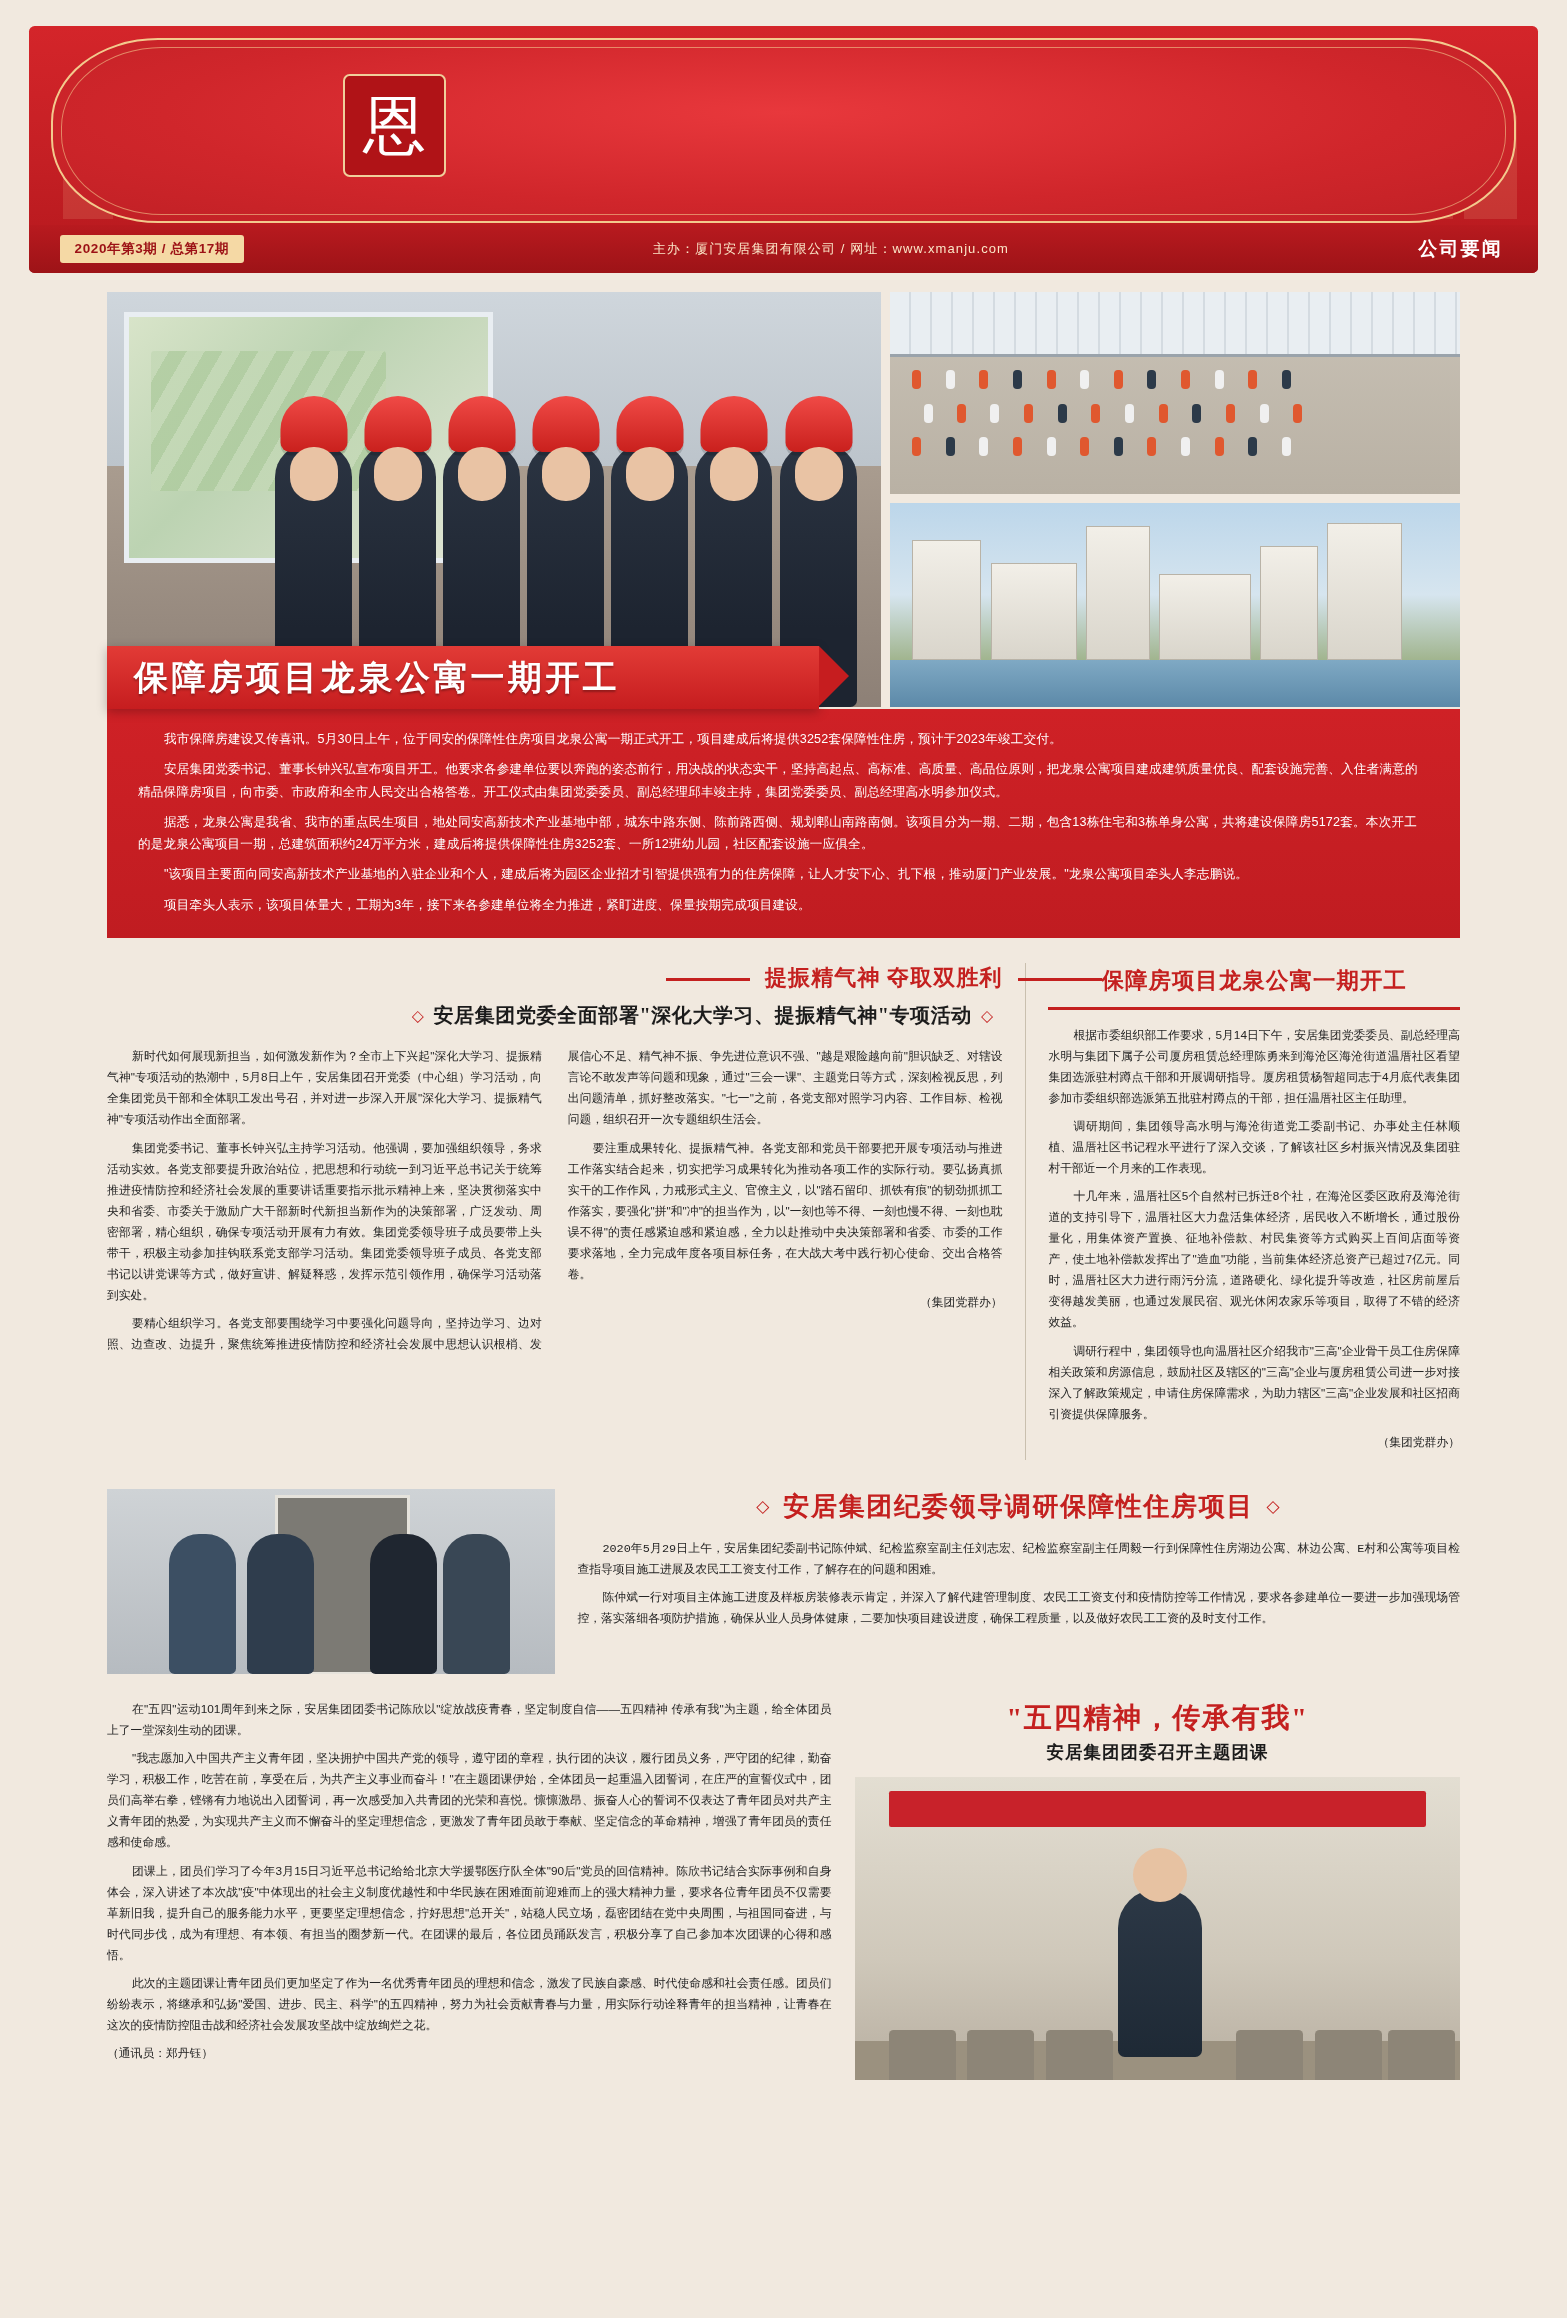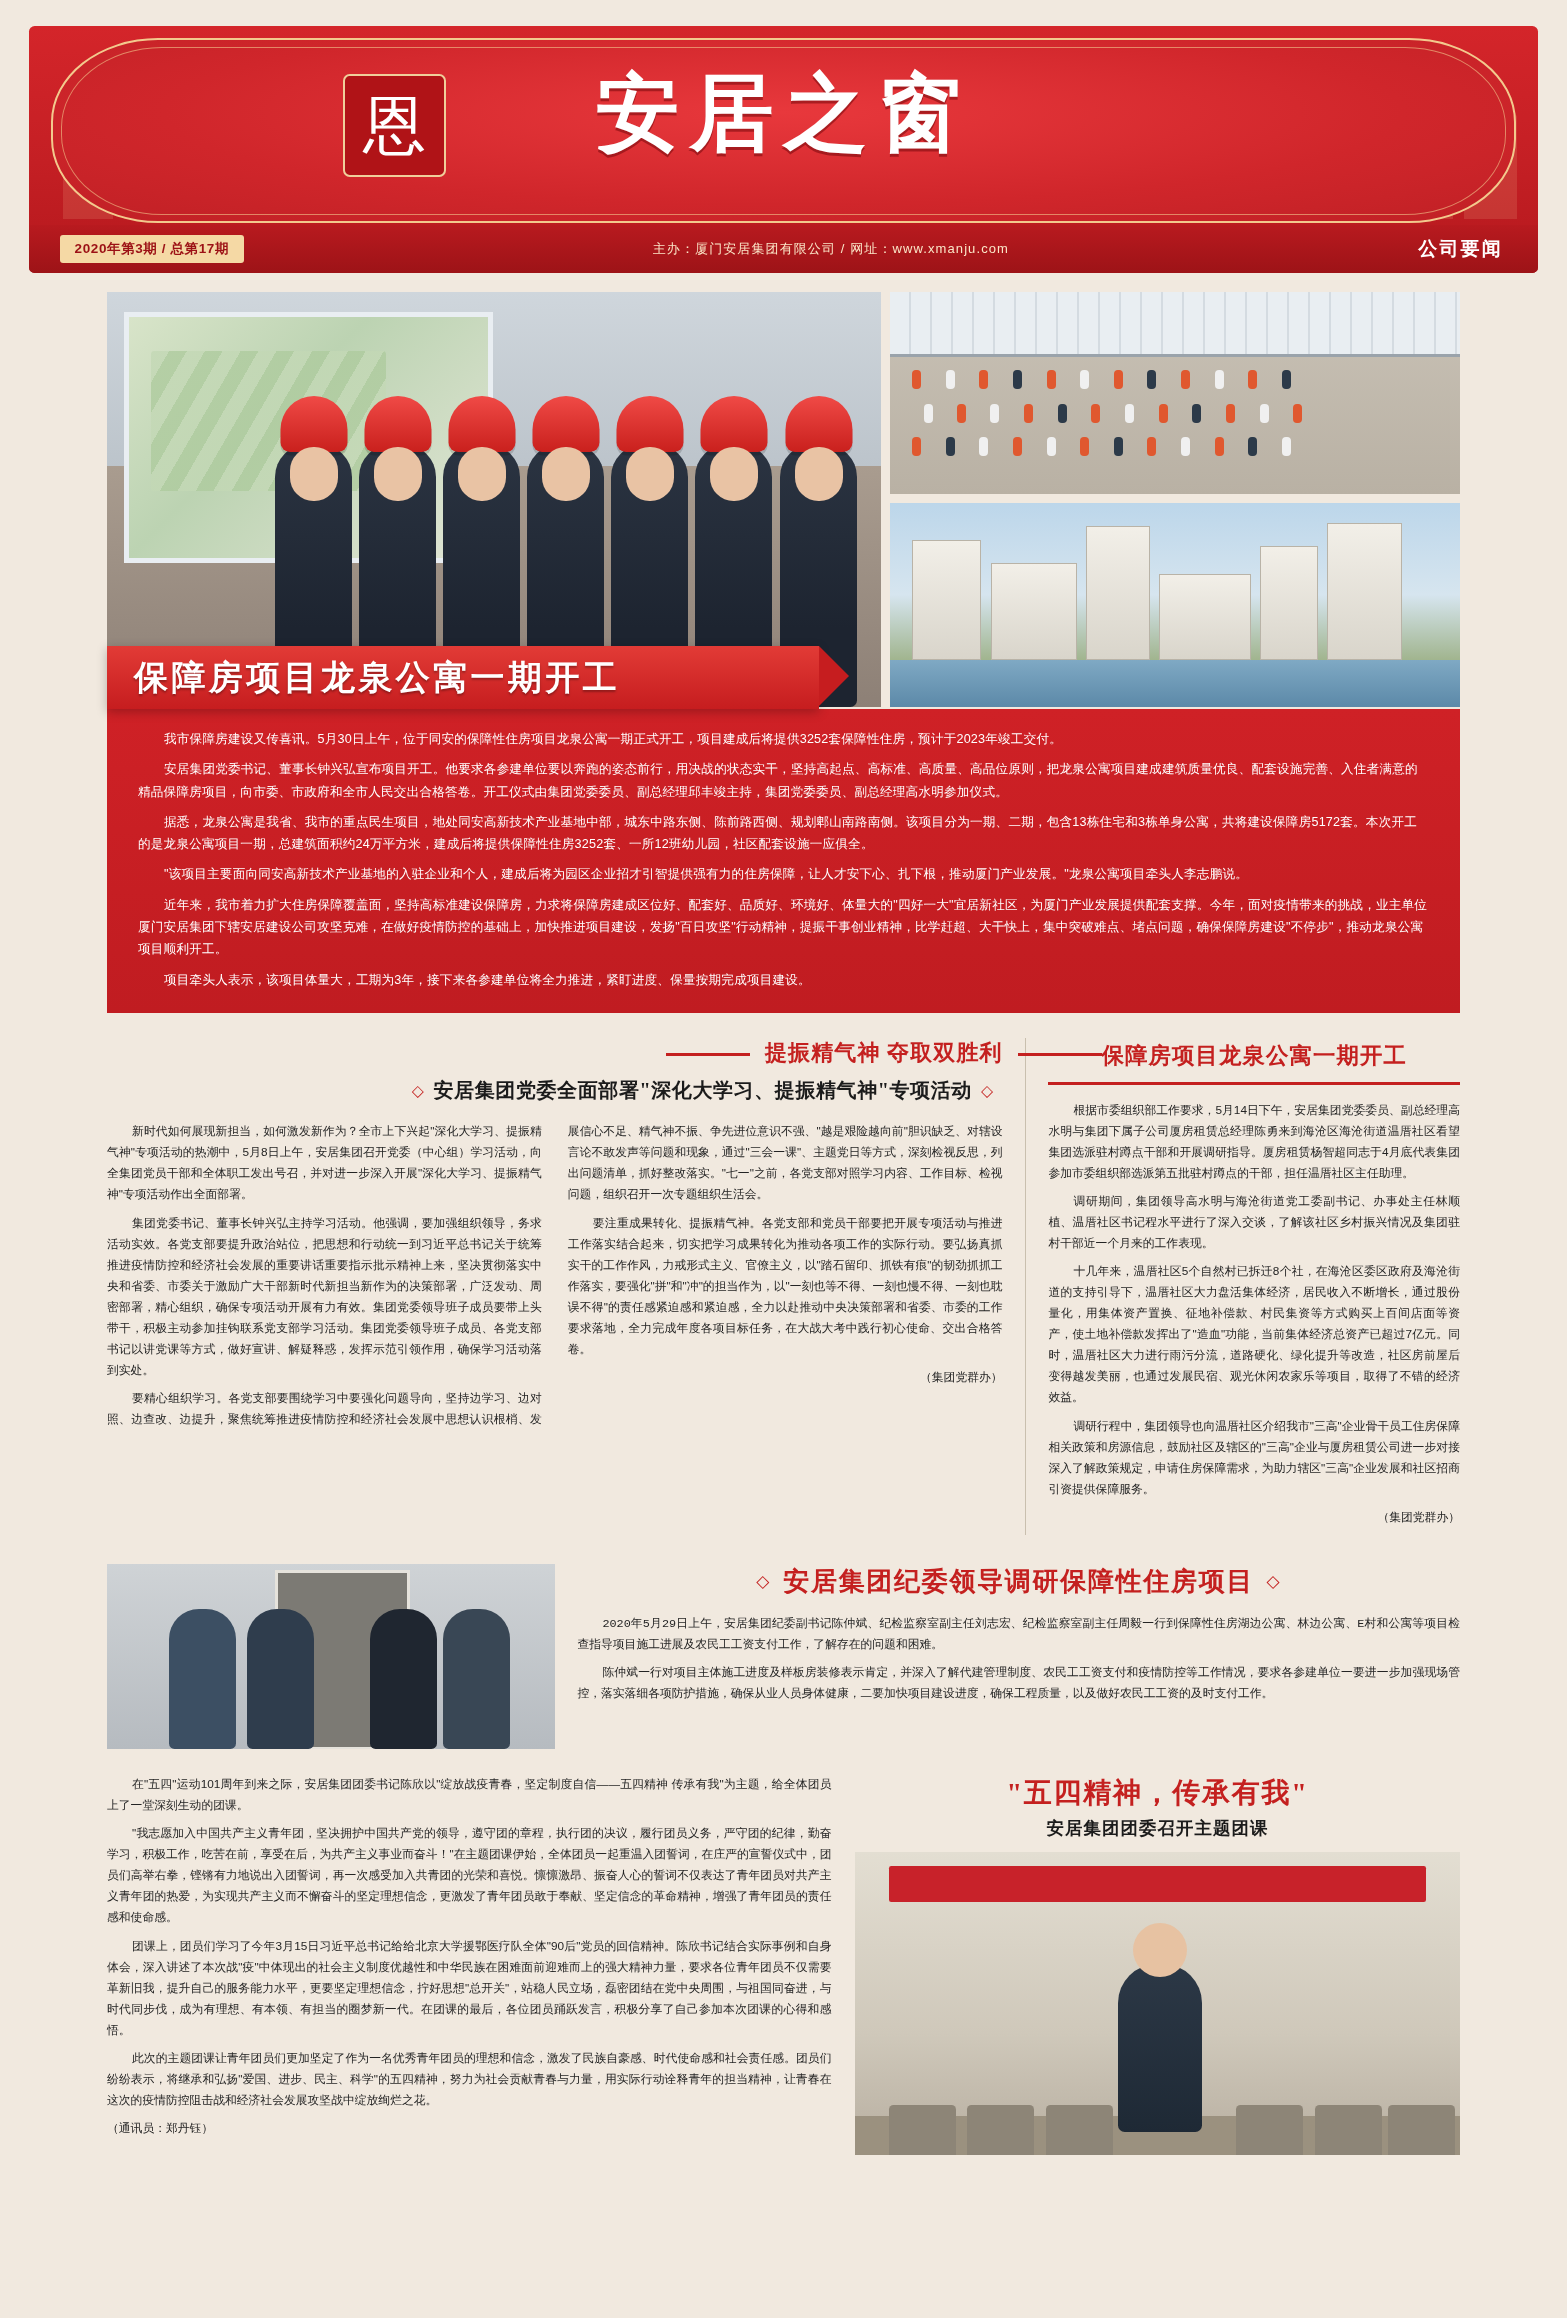--- a/index.html
+++ b/index.html
@@ -323,21 +323,20 @@
       <div style="left:95px;width:39px;height:112px"></div>
       <div style="left:143px;width:62px;height:67px"></div>
       <div style="left:213px;width:34px;height:98px"></div>
       <div style="left:1261px;width:45px;height:90px"></div>
       <div style="left:1315px;width:62px;height:115px"></div>
       <div style="left:1385px;width:39px;height:76px"></div>
       <div style="left:1435px;width:53px;height:104px"></div>
     </div>
     <div class="mh-inner"></div>
     <div class="mh-seal">恩</div>
-    <div class="mh-title">安居之窗</div>
     <div class="mh-bar">
       <div class="mh-issue">2020年第3期 / 总第17期</div>
       <div class="mh-pub">主办：厦门安居集团有限公司  /  网址：www.xmanju.com</div>
       <div class="mh-sec">公司要闻</div>
     </div>
   </div>
 
   <div class="hero">
     <div class="hero-left">
       <div class="photo ph-workers">
@@ -409,21 +408,20 @@
 
   <div class="hero-banner">
     <span>保障房项目龙泉公寓一期开工</span>
   </div>
 
   <div class="redbox">
     <p>我市保障房建设又传喜讯。5月30日上午，位于同安的保障性住房项目龙泉公寓一期正式开工，项目建成后将提供3252套保障性住房，预计于2023年竣工交付。</p>
     <p>安居集团党委书记、董事长钟兴弘宣布项目开工。他要求各参建单位要以奔跑的姿态前行，用决战的状态实干，坚持高起点、高标准、高质量、高品位原则，把龙泉公寓项目建成建筑质量优良、配套设施完善、入住者满意的精品保障房项目，向市委、市政府和全市人民交出合格答卷。开工仪式由集团党委委员、副总经理邱丰竣主持，集团党委委员、副总经理高水明参加仪式。</p>
     <p>据悉，龙泉公寓是我省、我市的重点民生项目，地处同安高新技术产业基地中部，城东中路东侧、陈前路西侧、规划郫山南路南侧。该项目分为一期、二期，包含13栋住宅和3栋单身公寓，共将建设保障房5172套。本次开工的是龙泉公寓项目一期，总建筑面积约24万平方米，建成后将提供保障性住房3252套、一所12班幼儿园，社区配套设施一应俱全。</p>
     <p>"该项目主要面向同安高新技术产业基地的入驻企业和个人，建成后将为园区企业招才引智提供强有力的住房保障，让人才安下心、扎下根，推动厦门产业发展。"龙泉公寓项目牵头人李志鹏说。</p>
-    <p>近年来，我市着力扩大住房保障覆盖面，坚持高标准建设保障房，力求将保障房建成区位好、配套好、品质好、环境好、体量大的"四好一大"宜居新社区，为厦门产业发展提供配套支撑。今年，面对疫情带来的挑战，业主单位厦门安居集团下辖安居建设公司攻坚克难，在做好疫情防控的基础上，加快推进项目建设，发扬"百日攻坚"行动精神，提振干事创业精神，比学赶超、大干快上，集中突破难点、堵点问题，确保保障房建设"不停步"，推动龙泉公寓项目顺利开工。</p>
     <p>项目牵头人表示，该项目体量大，工期为3年，接下来各参建单位将全力推进，紧盯进度、保量按期完成项目建设。</p>
   </div>
 
   <div class="cols">
 
     <div class="col left">
       <div class="headline-wrap">
         <div class="hl-sub">提振精气神 夺取双胜利</div>
         <div class="hl-main">
           <span class="dia">◇</span><span>安居集团党委全面部署"深化大学习、提振精气神"专项活动</span><span class="dia">◇</span>

